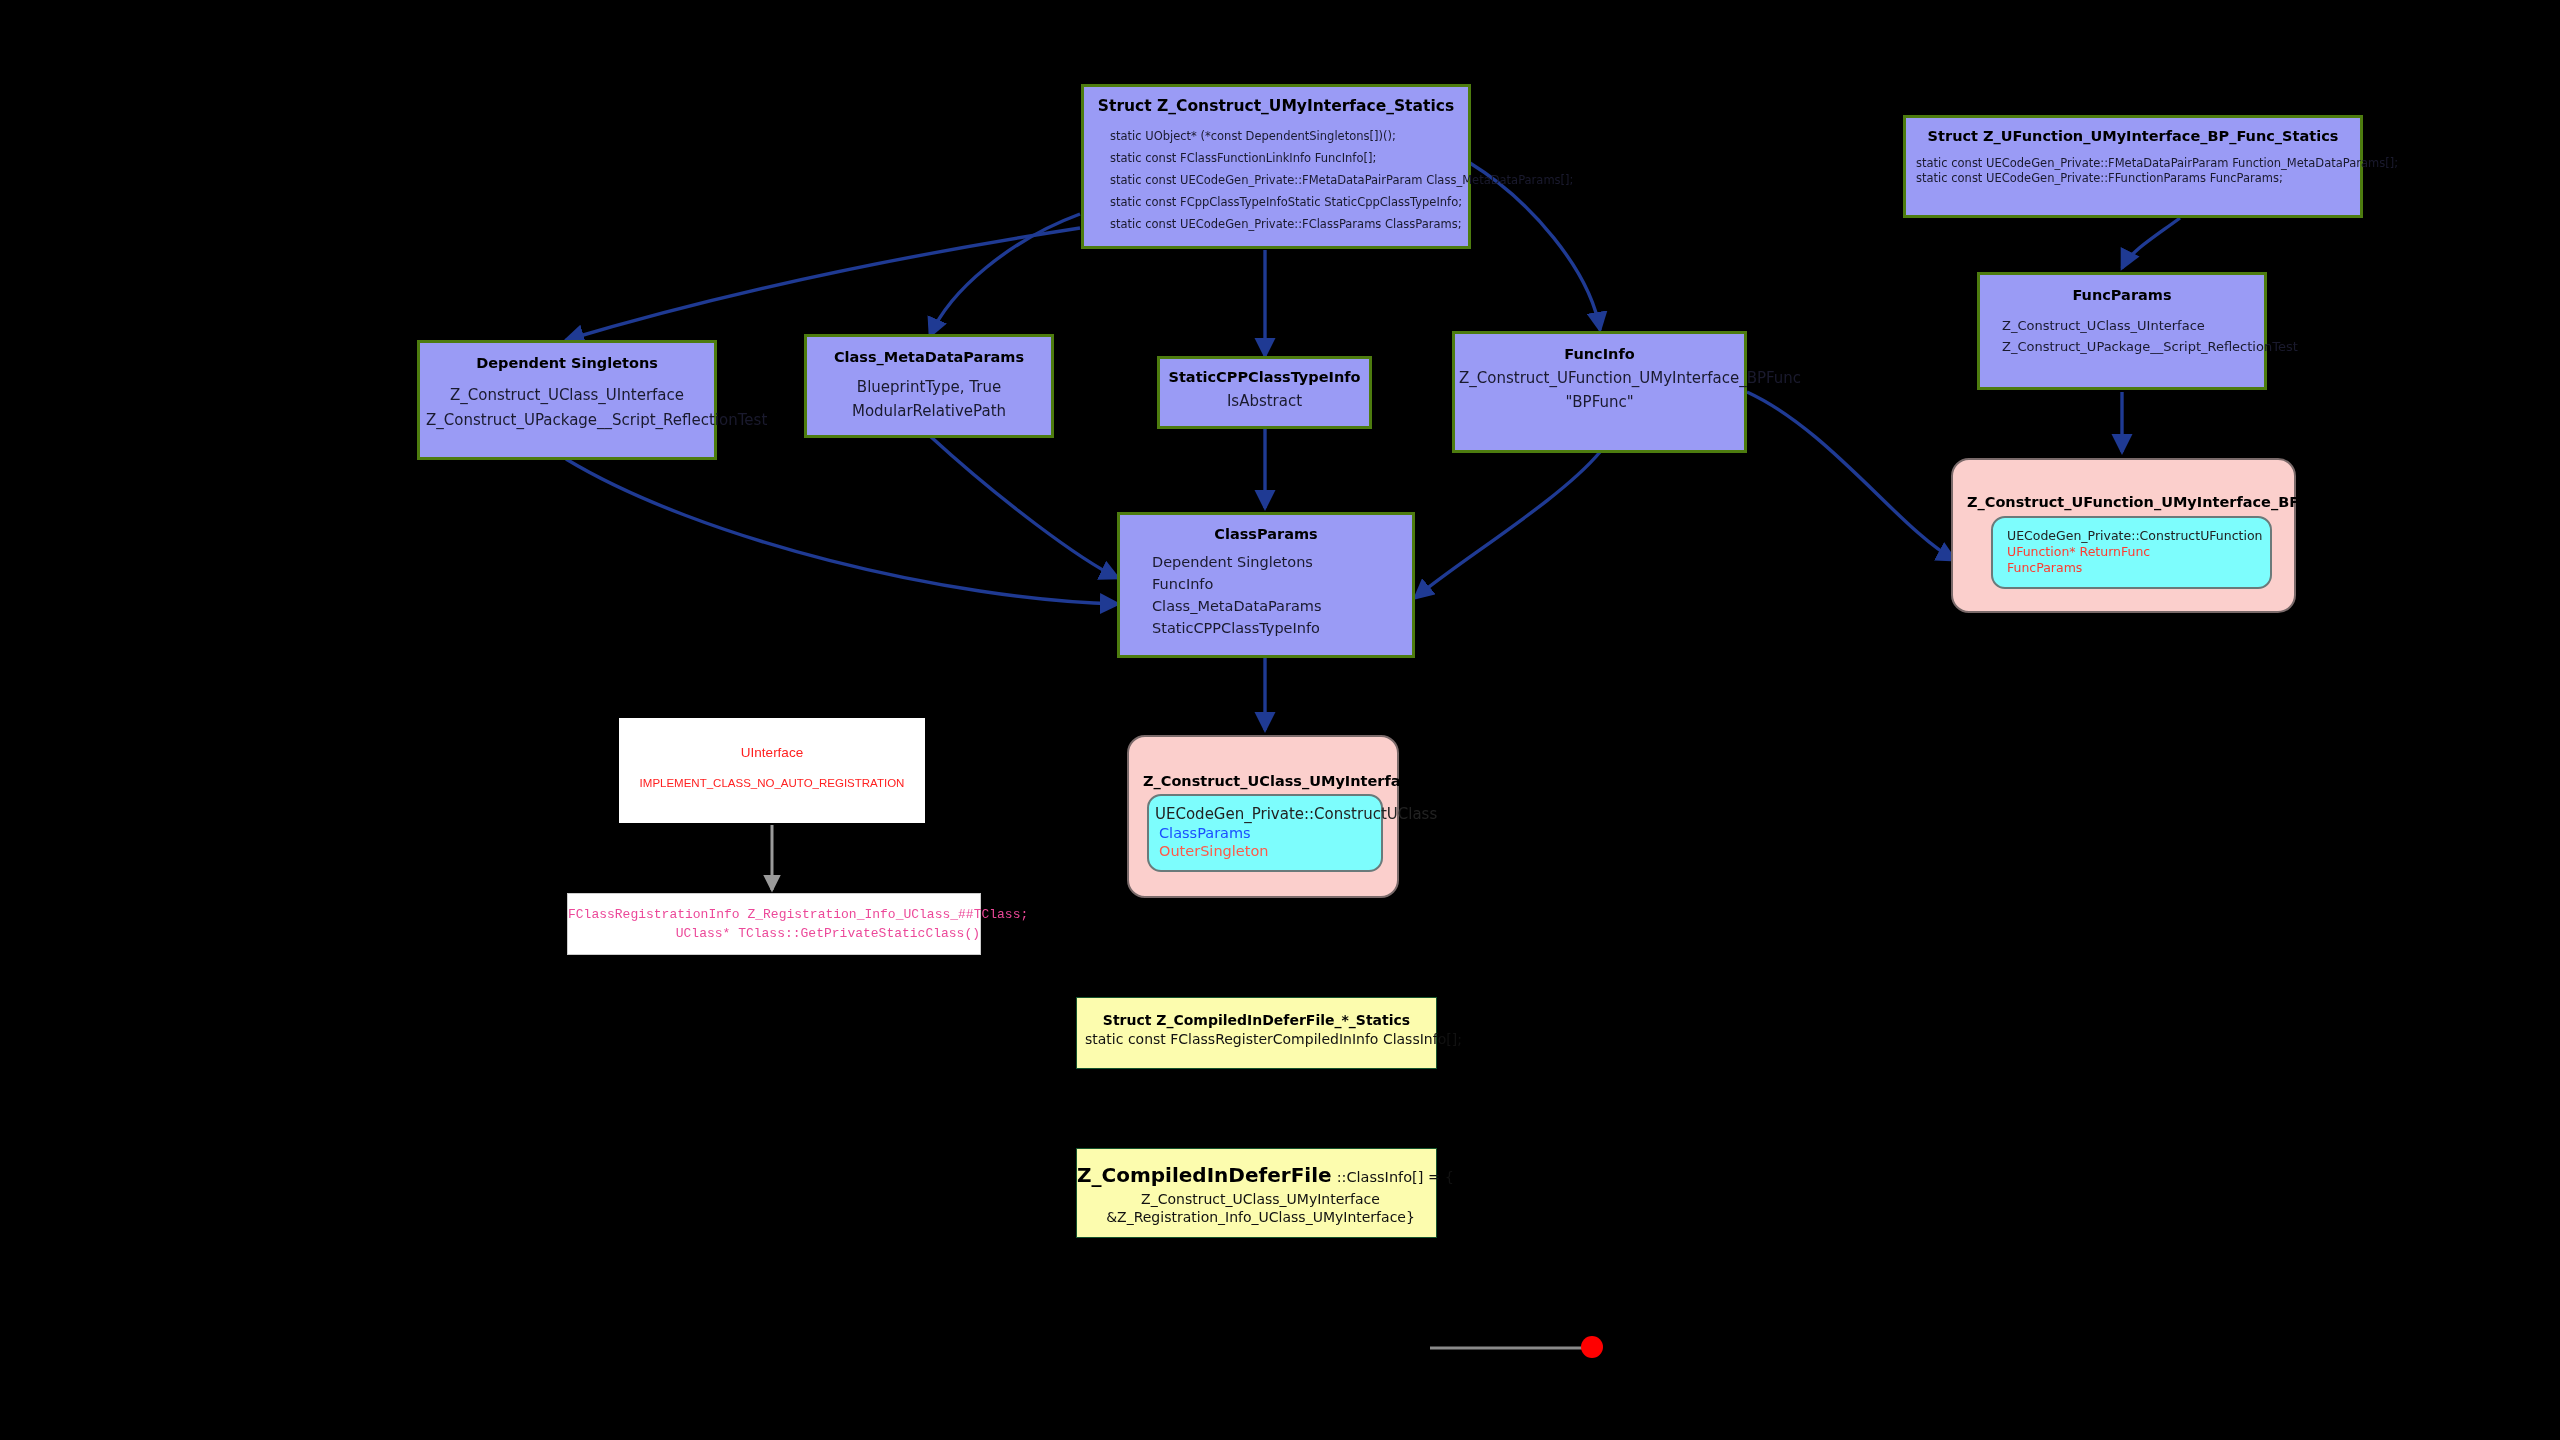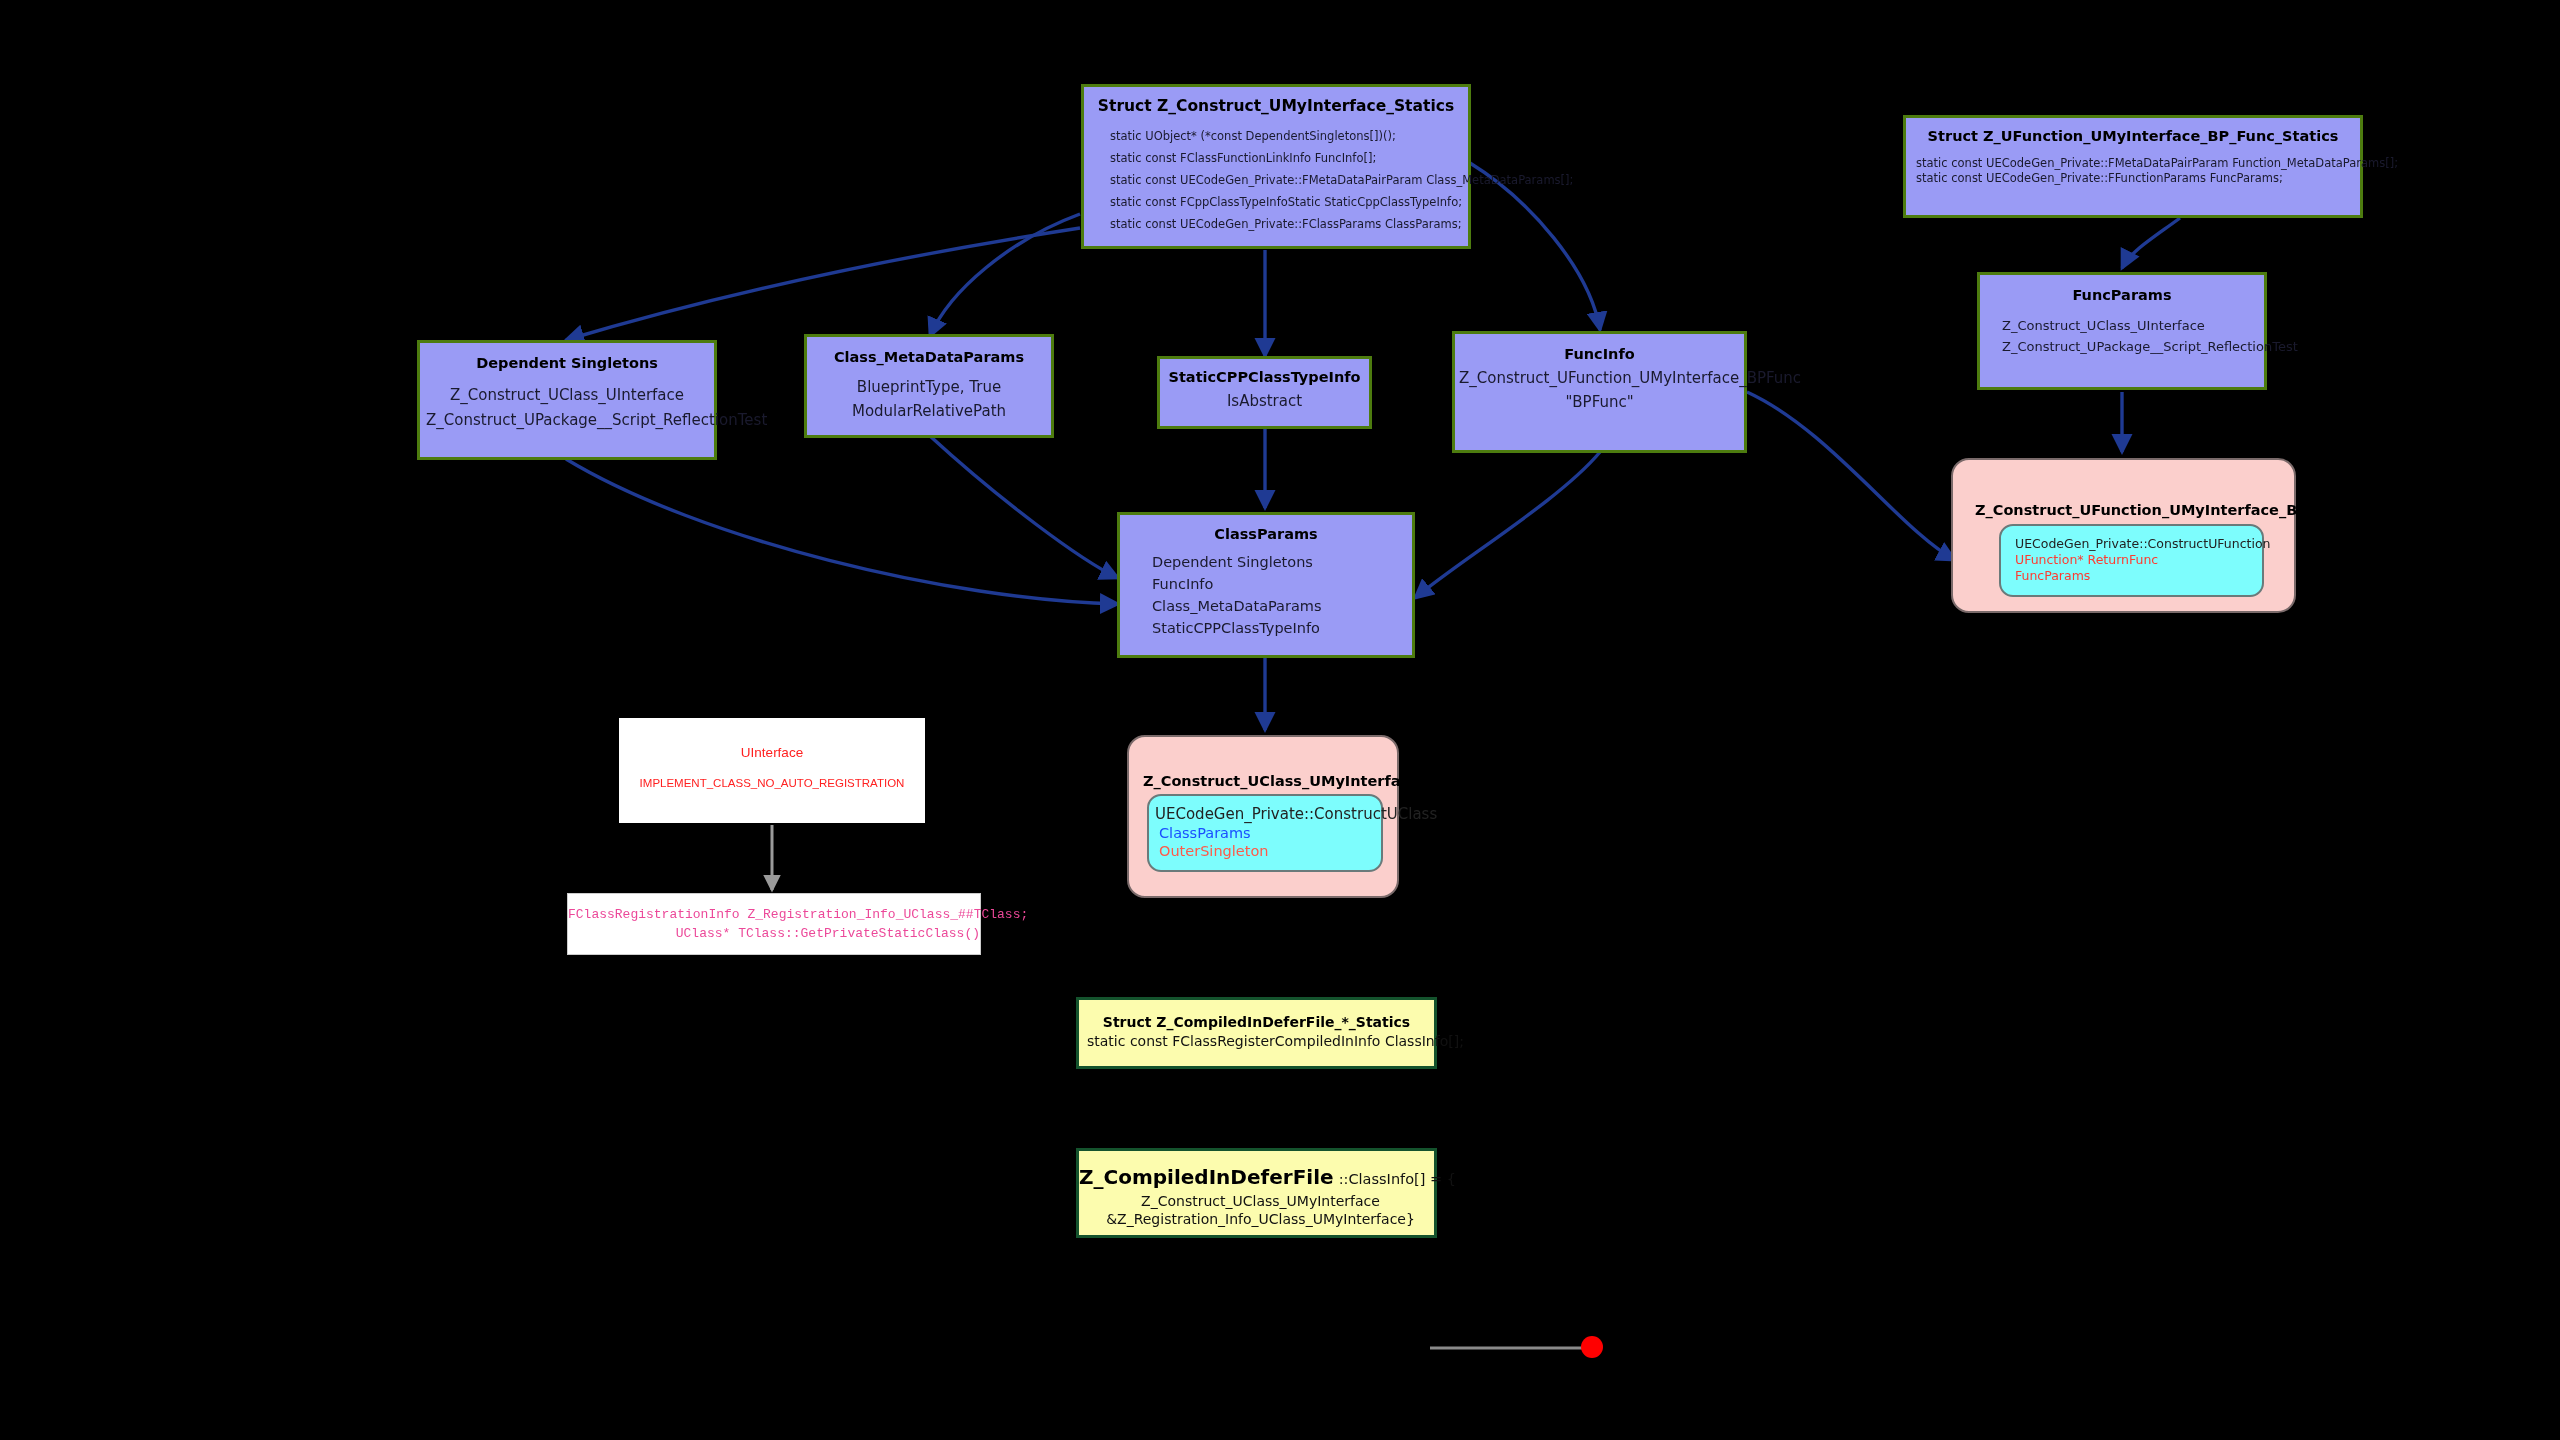--- a/index.html
+++ b/index.html
@@ -78,21 +78,21 @@
   }
   .white-bordered {
     background: #ffffff;
     border: 1px solid #cccccc;
   }
   .red-text { color: #ff2020; text-align: center; font-family: "Liberation Sans", sans-serif; }
   .black-text { color: #ec4899; text-align: right; font-family: Liberation Mono, monospace; white-space: nowrap;}
   
   .yellow {
     background: #fcfcae;
-    border: 3px solid #14532d;
+    border: 1px solid #14532d;
   }
   .yellow-title { font-weight: bold; color: #000; text-align: center; white-space: nowrap;}
   .yellow-body { color: #111; text-align: center; white-space: nowrap; margin-left: 8px;}
   
   .orange {
     background: #fcd0a0;
     border: 1px solid #c09050;
   }
   .orange-title { font-weight: bold; color: #111; text-align: center; white-space: nowrap; font-family: "Liberation Sans", sans-serif;}
   .orange-body { color: #111; text-align: center; white-space: nowrap; font-family: "Liberation Sans", sans-serif;}
@@ -217,21 +217,21 @@
   <div class="node purple" style="left:1117px; top:512px; width:298px; height:146px; padding:11px 6px;">
     <div class="purple-title" style="font-size:14.5px; margin-bottom:9px;">ClassParams</div>
     <div class="purple-body-left" style="font-size:14.5px; line-height:22px; padding-left:26px;">
       <div>Dependent Singletons</div>
       <div>FuncInfo</div>
       <div>Class_MetaDataParams</div>
       <div>StaticCPPClassTypeInfo</div>
     </div>
   </div>
 
-  <div class="node pink" style="left:1951px; top:458px; width:345px; height:155px; padding:8px;">
+  <div class="node pink" style="left:1951px; top:458px; width:345px; height:155px; padding:0;">
     <div class="pink-title" style="font-size:14.5px; margin:34px 0 6px 14px;">Z_Construct_UFunction_UMyInterface_BPFunc()</div>
     <div class="cyan" style="margin:0 22px 0 38px; height:73px; padding:9px 0 0 14px;">
       <div class="cyan-line" style="font-size:12.5px; line-height:17px; color:#222222;">UECodeGen_Private::ConstructUFunction</div>
       <div class="cyan-line" style="font-size:12.5px; line-height:16px; color:#ff3b30;">UFunction* ReturnFunc</div>
       <div class="cyan-line" style="font-size:12.5px; line-height:16px; color:#ff3b30;">FuncParams</div>
     </div>
   </div>
 
   <div class="node pink" style="left:1127px; top:735px; width:272px; height:163px; padding:0;">
     <div class="pink-title" style="font-size:14.5px; margin:36px 0 5px 14px;">Z_Construct_UClass_UMyInterface()</div>

